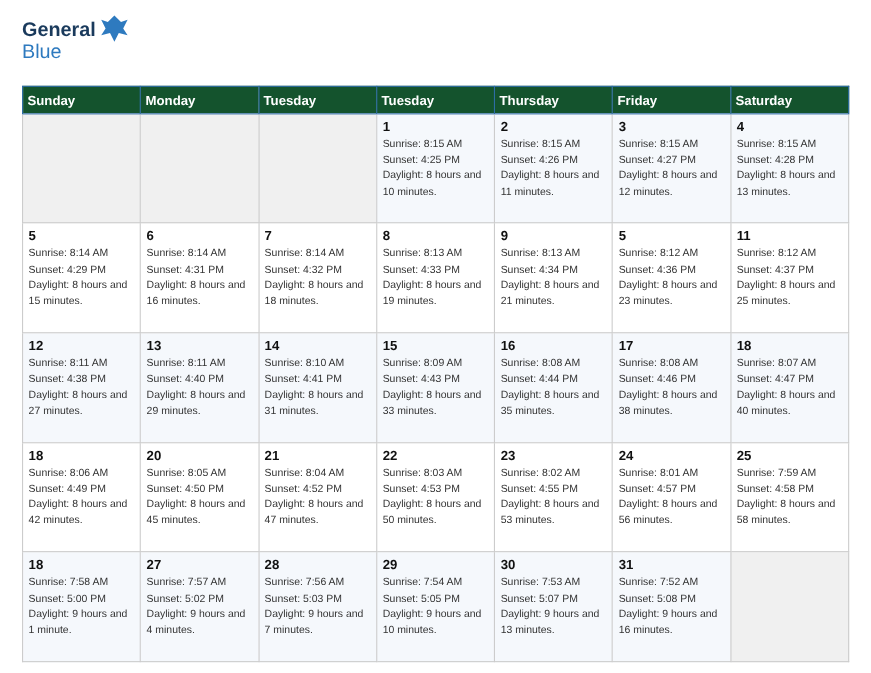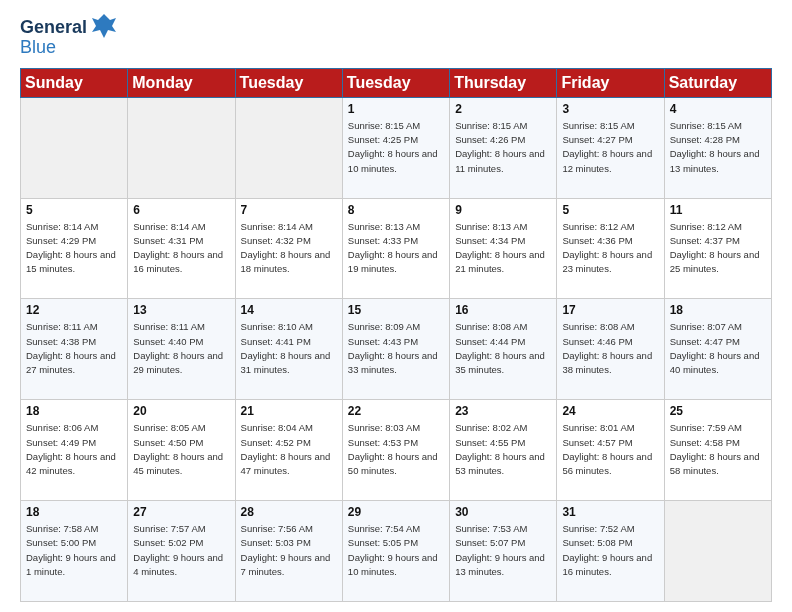--- a/index.html
+++ b/index.html
@@ -14,21 +14,21 @@
       width: 792px;
       height: 612px;
       padding: 16px 20px 10px 20px;
       display: flex;
       flex-direction: column;
     }
     .header {
       display: flex;
       align-items: flex-start;
       justify-content: space-between;
-      margin-bottom: 10px;
+      margin-bottom: 20px;
     }
     .logo {
       display: flex;
       align-items: center;
       gap: 4px;
     }
     .title-block {
       text-align: right;
     }
     .month-title {
@@ -42,23 +42,23 @@
       color: #444;
     }
     .calendar {
       flex: 1;
       border: 1px solid #ccc;
       border-collapse: collapse;
       width: 100%;
       table-layout: fixed;
     }
     .calendar thead tr th {
-      background: #b91c1c;
+      background: #14532d;
       color: #fff;
-      font-size: 16px;
+      font-size: 12px;
       font-weight: bold;
       padding: 5px 4px;
       text-align: left;
       border: 1px solid #2e6da4;
     }
     .calendar tbody tr td {
       vertical-align: top;
       border: 1px solid #ccc;
       padding: 4px 5px;
       font-size: 10px;

